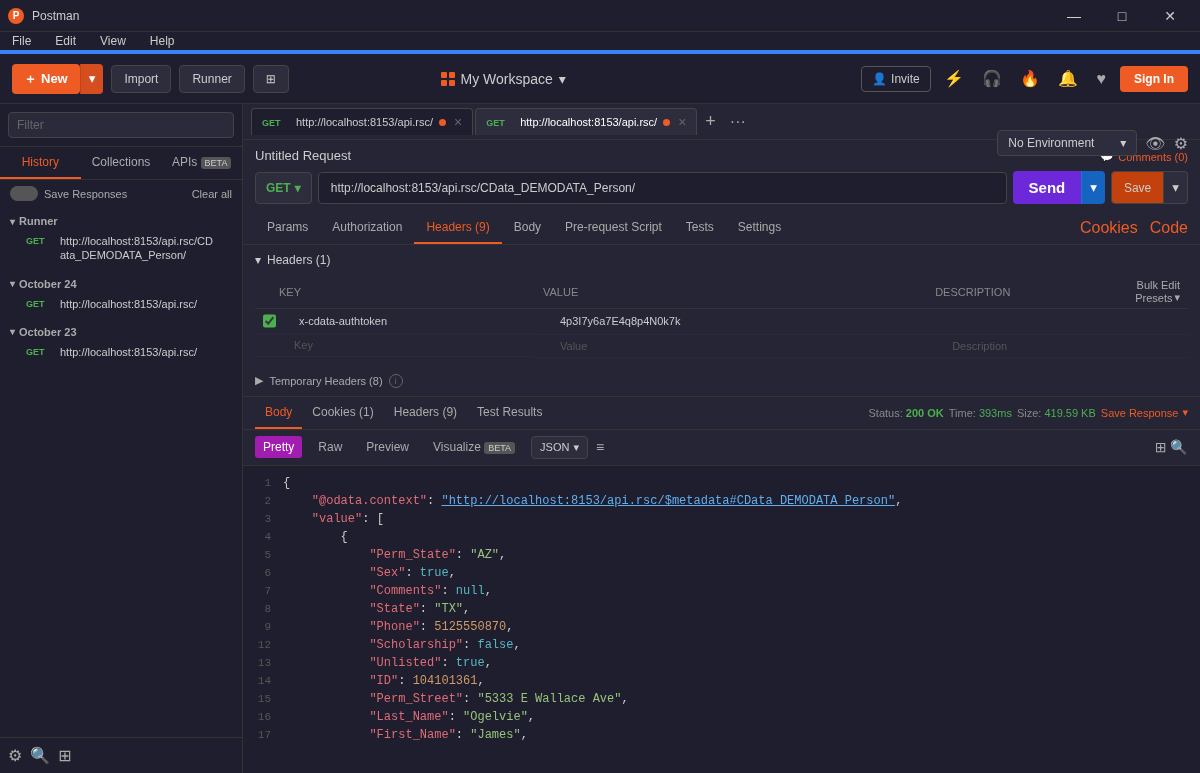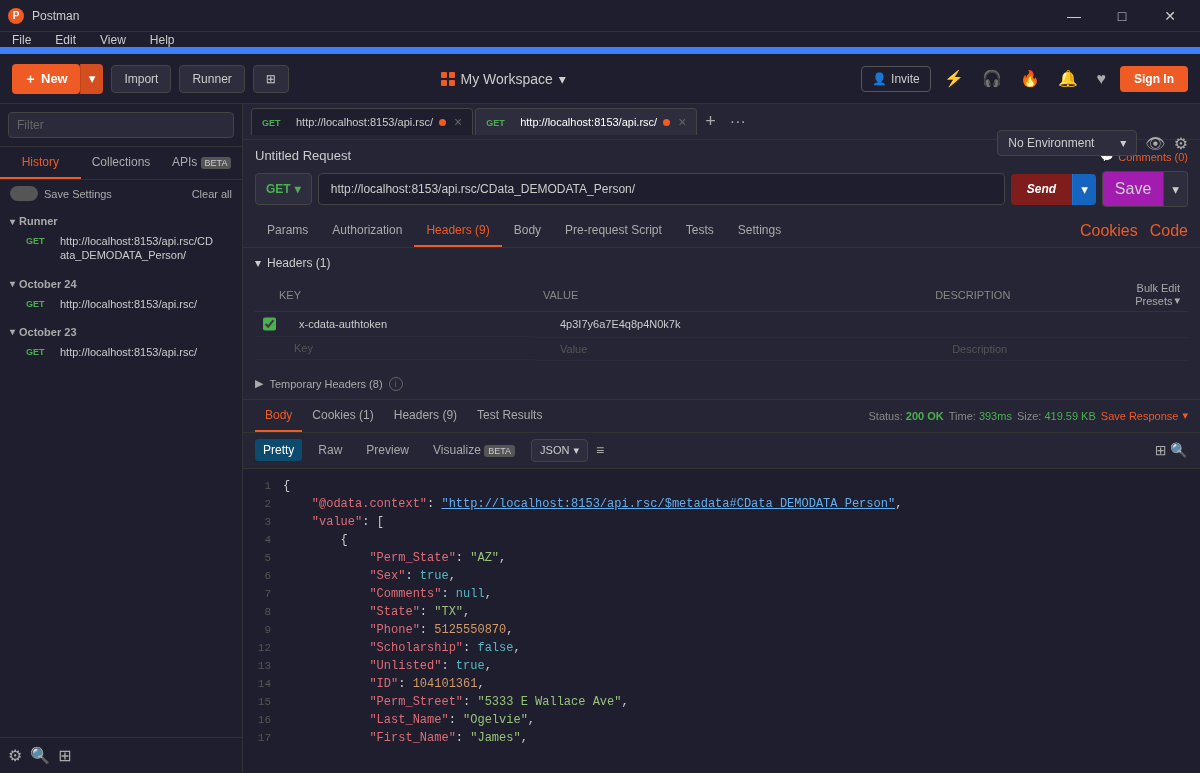--- a/index.html
+++ b/index.html
@@ -4,21 +4,21 @@
   <style>
     * { box-sizing: border-box; margin: 0; padding: 0; }
     body { font-family: -apple-system, BlinkMacSystemFont, 'Segoe UI', sans-serif; font-size: 12px; background: #1a1a2e; color: #e0e0e0; height: 773px; overflow: hidden; }
 
     
     .title-bar { background: #1e1e2e; height: 32px; display: flex; align-items: center; padding: 0 8px; gap: 8px; border-bottom: 1px solid #333; }
     .title-bar-icon { width: 16px; height: 16px; background: #ef5b25; border-radius: 50%; display: flex; align-items: center; justify-content: center; color: white; font-size: 10px; font-weight: bold; }
     .title-bar-name { color: #ccc; font-size: 12px; }
     .title-bar-controls { margin-left: auto; display: flex; gap: 4px; }
     .title-bar-btn { width: 44px; height: 32px; background: transparent; border: none; color: #ccc; cursor: pointer; font-size: 14px; display: flex; align-items: center; justify-content: center; }
-    .menu-bar { background: #1e1e2e; height: 22px; display: flex; align-items: center; padding: 0 8px; gap: 16px; border-bottom: 7px solid #3b82f6; }
+    .menu-bar { background: #1e1e2e; height: 22px; display: flex; align-items: center; padding: 0 8px; gap: 16px; border-bottom: 4px solid #3b82f6; }
     .menu-item { color: #ccc; font-size: 12px; cursor: pointer; padding: 2px 4px; }
 
     
     .toolbar { background: #1e1e2e; height: 50px; display: flex; align-items: center; padding: 0 12px; gap: 8px; border-bottom: 1px solid #333; }
     .btn-new { background: #ef5b25; border: none; color: white; padding: 6px 12px; border-radius: 4px; cursor: pointer; display: flex; align-items: center; gap: 4px; font-size: 13px; font-weight: 600; }
     .btn-new-dropdown { background: #d44e1f; border: none; color: white; padding: 6px 8px; border-radius: 0 4px 4px 0; cursor: pointer; border-left: 1px solid #c04419; }
     .btn-new-wrapper { display: flex; }
     .btn-toolbar { background: #2d2d3d; border: 1px solid #444; color: #ccc; padding: 6px 12px; border-radius: 4px; cursor: pointer; font-size: 12px; }
     .workspace-center { margin: 0 auto; display: flex; align-items: center; gap: 6px; color: #ccc; font-size: 14px; cursor: pointer; }
     .workspace-grid { display: grid; grid-template-columns: 1fr 1fr; gap: 2px; width: 14px; height: 14px; }
@@ -63,23 +63,23 @@
     
     .content { flex: 1; background: #252535; display: flex; flex-direction: column; overflow: hidden; }
     .request-title-bar { display: flex; align-items: flex-end; justify-content: space-between; padding: 8px 12px; }
     .request-title { color: #ccc; font-size: 13px; font-weight: 500; }
     .comments-link { color: #ef5b25; font-size: 11px; cursor: pointer; display: flex; align-items: center; gap: 4px; }
 
     
     .url-bar { display: flex; padding: 0 12px 8px; gap: 6px; align-items: center; }
     .method-select { background: #2d2d3d; border: 1px solid #444; color: #4CAF50; padding: 8px 10px; border-radius: 4px; font-size: 12px; font-weight: 600; cursor: pointer; display: flex; align-items: center; gap: 4px; }
     .url-input { flex: 1; background: #1e1e2e; border: 1px solid #444; color: #ccc; padding: 8px 12px; border-radius: 4px; font-size: 12px; }
-    .btn-send { background: #7f1d1d; border: none; color: white; padding: 8px 16px; border-radius: 4px 0 0 4px; cursor: pointer; font-size: 12px; font-weight: 600; font-style: italic; }
+    .btn-send { background: #6d28d9; border: none; color: white; padding: 8px 16px; border-radius: 4px 0 0 4px; cursor: pointer; font-size: 15px; font-weight: 600; }
     .btn-send-dropdown { background: #1565C0; border: none; color: white; padding: 8px 8px; border-radius: 0 4px 4px 0; cursor: pointer; border-left: 1px solid #1976D2; }
-    .btn-save { background: #a21caf; border: 1px solid #444; color: #ccc; padding: 8px 12px; border-radius: 4px 0 0 4px; cursor: pointer; font-size: 16px; }
+    .btn-save { background: #c2410c; border: 1px solid #444; color: #ccc; padding: 8px 12px; border-radius: 4px 0 0 4px; cursor: pointer; font-size: 12px; }
     .btn-save-dropdown { background: #2d2d3d; border: 1px solid #444; border-left: none; color: #ccc; padding: 8px 8px; border-radius: 0 4px 4px 0; cursor: pointer; }
     .send-save-group { display: flex; }
 
     
     .req-tabs { display: flex; align-items: center; padding: 0 12px; border-bottom: 1px solid #333; }
     .req-tab { padding: 8px 12px; color: #aaa; font-size: 12px; cursor: pointer; border-bottom: 2px solid transparent; }
     .req-tab.active { color: #ef5b25; border-bottom: 2px solid #ef5b25; }
     .req-tab-right { margin-left: auto; display: flex; gap: 12px; }
     .req-tab-link { color: #ef5b25; font-size: 16px; cursor: pointer; }
 
@@ -105,21 +105,21 @@
     .response-tabs { display: flex; align-items: center; padding: 0 12px; border-bottom: 1px solid #333; }
     .response-tab { padding: 8px 10px; color: #aaa; font-size: 12px; cursor: pointer; border-bottom: 2px solid transparent; }
     .response-tab.active { color: #ef5b25; border-bottom: 2px solid #ef5b25; }
     .response-status { margin-left: auto; display: flex; gap: 5px; align-items: center; color: #888; font-size: 11px; }
     .status-ok { color: #4CAF50; font-weight: 600; }
     .save-response { color: #ef5b25; font-size: 11px; cursor: pointer; display: flex; align-items: center; gap: 4px; }
 
     
     .response-body-bar { display: flex; align-items: center; padding: 6px 12px; border-bottom: 1px solid #333; gap: 8px; }
     .body-tab { padding: 4px 8px; color: #aaa; font-size: 12px; cursor: pointer; border-radius: 3px; }
-    .body-tab.active { background: #0c4a6e; color: #fff; }
+    .body-tab.active { background: #a21caf; color: #fff; }
     .body-format { background: #2d2d3d; border: 1px solid #444; color: #ccc; padding: 4px 8px; border-radius: 4px; font-size: 11px; cursor: pointer; display: flex; align-items: center; gap: 4px; }
     .body-icon { background: transparent; border: none; color: #aaa; cursor: pointer; font-size: 14px; }
     .body-tools { margin-left: auto; display: flex; gap: 4px; }
 
     
     .code-area { flex: 1; overflow-y: auto; background: #1e1e2e; font-family: 'Courier New', monospace; font-size: 12px; padding: 8px 0; }
     .code-line { display: flex; min-height: 18px; }
     .line-num { color: #555; min-width: 40px; text-align: right; padding-right: 12px; user-select: none; font-size: 11px; line-height: 18px; }
     .line-content { flex: 1; padding-right: 8px; line-height: 18px; white-space: pre; }
     .json-key { color: #e06c75; }
@@ -204,21 +204,21 @@
     <div class="sidebar-tabs">
       <div class="sidebar-tab active">History</div>
       <div class="sidebar-tab">Collections</div>
       <div class="sidebar-tab">
         <span>APIs</span> <span class="beta-badge">BETA</span>
       </div>
     </div>
     <div class="sidebar-actions">
       <div class="toggle-label">
         <div class="toggle"></div>
-        <span>Save Settings</span>
+        <span>Save Responses</span>
       </div>
       <span class="clear-all">Clear all</span>
     </div>
 
     <div class="sidebar-section">
       <div class="section-header">
         <span class="chevron">▾</span>
         <span>Runner</span>
       </div>
       <div class="history-item">

